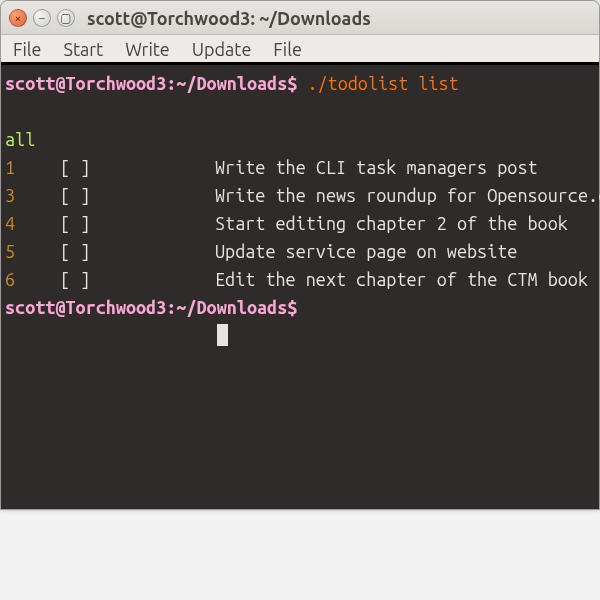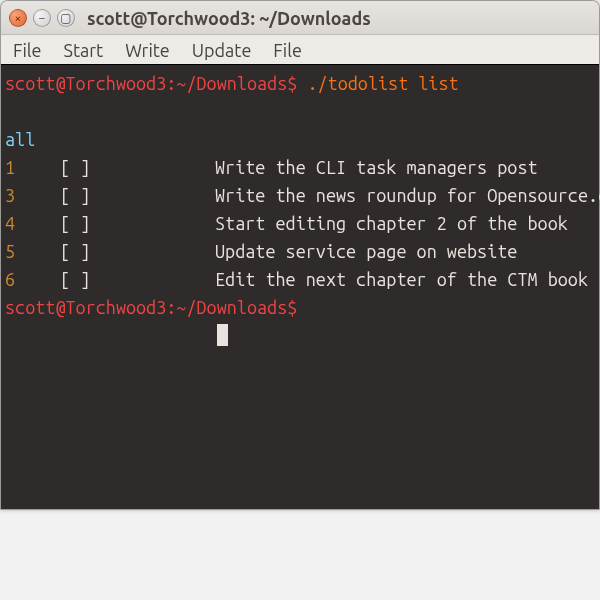--- a/index.html
+++ b/index.html
@@ -40,35 +40,35 @@
   .title {
     font-weight: 700; font-size: 18px; color: #4b4740;
     white-space: nowrap; overflow: hidden; text-overflow: ellipsis;
   }
   .menubar {
     height: 30px;
     background: #eeeae6;
     display: flex; align-items: center;
     padding: 0 10px; gap: 18px;
     font-size: 18px; color: #444;
-    border-bottom: 1px solid #000000;
+    border-bottom: 3px solid #000000;
   }
   .menubar span { padding: 2px 2px; }
   .term-wrap { flex: 1; display: flex; background: #2f2b2a; }
   .terminal {
     flex: 1;
     font-family: "Ubuntu Mono","DejaVu Sans Mono",monospace;
     font-size: 18px; line-height: 28px;
     color: #e8e3dc;
     padding: 4px 4px 4px 4px;
     white-space: pre;
   }
-  .terminal .prompt { color: #ef4444; }
+  .terminal .prompt { color: #f9a8d4; font-weight: bold; }
   .terminal .cmd    { color: #f97316; }
-  .terminal .cyan   { color: #7dd3fc; margin-top: 32px; }
+  .terminal .cyan   { color: #bef264; margin-top: 32px; }
   .terminal .orange { color: #cb8a2b; }
   .terminal .row    { display: flex; }
   .terminal .col-id   { width: 55px; }
   .terminal .col-box  { width: 155px; color: #e8e3dc; }
   .terminal .col-txt  { flex: 1; color: #e8e3dc; }
   .cursor {
     display: inline-block; width: 11px; height: 22px;
     background: #e8e3dc; vertical-align: -4px; margin-left: 2px;
   }
   .scrollbar {

